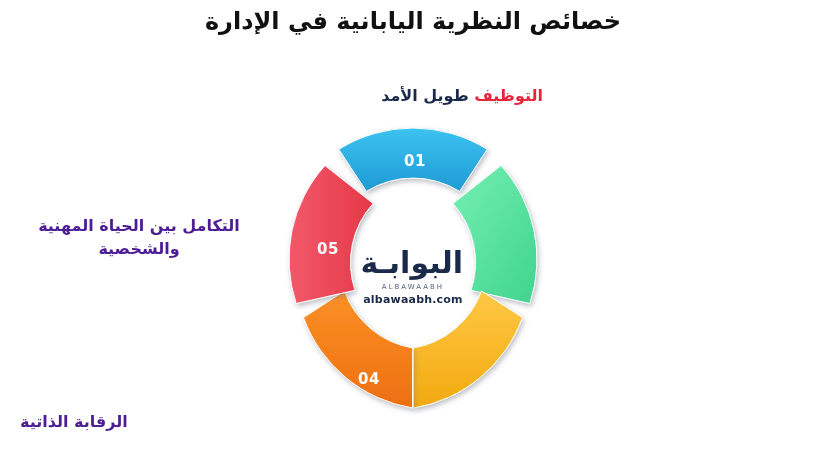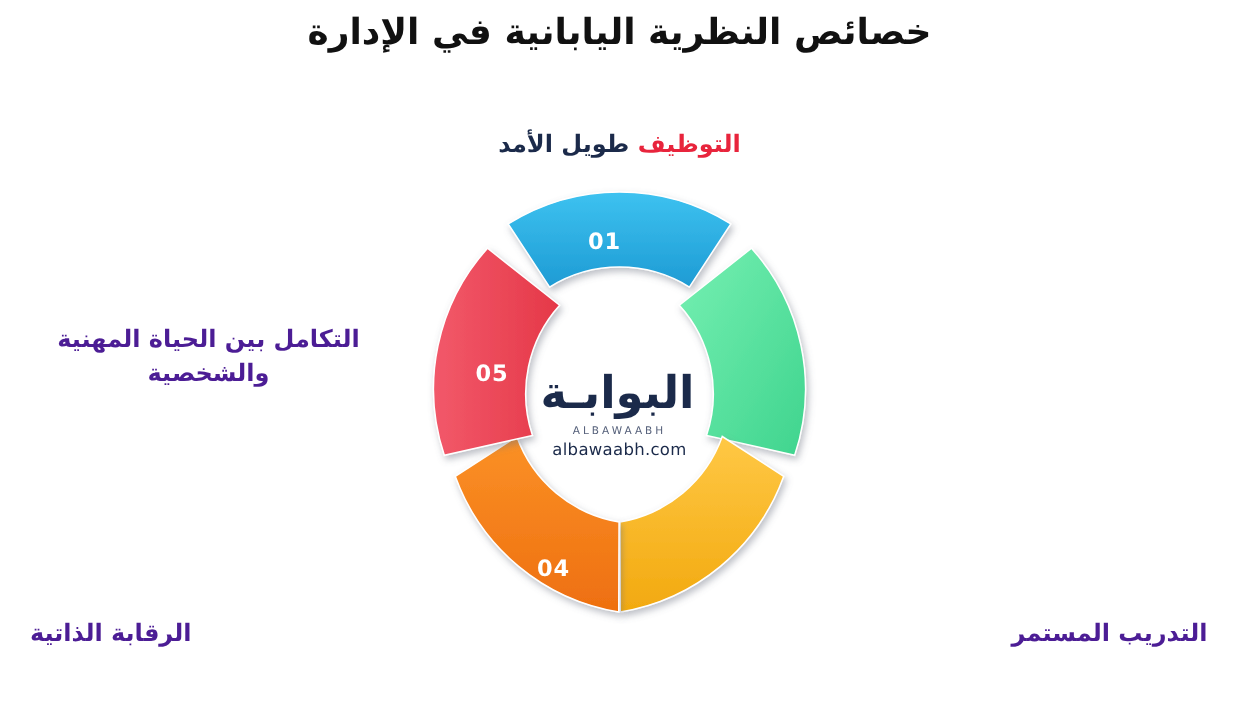--- a/index.html
+++ b/index.html
@@ -46,39 +46,39 @@
 
   .seg-num {
     position: absolute;
     font-size: 15px;
     font-weight: bold;
     color: #ffffff;
     letter-spacing: 0.5px;
   }
 
   
-  #num-01 { left: 392px; top: 152px; text-align: right; }
+  #num-01 { left: 404px; top: 152px; text-align: right; }
   #num-02 { left: 552px; top: 240px; }
   #num-03 { left: 500px; top: 370px; }
   #num-04 { left: 358px; top: 370px; }
   #num-05 { left: 317px; top: 240px; }
 
   .callout {
     position: absolute;
     direction: rtl;
     font-size: 16px;
     font-weight: bold;
     line-height: 1.45;
   }
 
   #label-01 {
     top: 84px;
     left: 283px;
     width: 260px;
-    text-align: center;
+    text-align: right;
   }
   #label-02 {
     top: 214px;
     left: 598px;
     width: 210px;
     text-align: right;
   }
   #label-03 {
     top: 410px;
     left: 560px;
@@ -119,21 +119,21 @@
     letter-spacing: -0.5px;
   }
   #logo-sub {
     font-size: 7px;
     color: #55607a;
     letter-spacing: 2px;
     margin-top: 6px;
   }
   #logo-latin {
     font-size: 11px;
-    font-weight: normal;
+    font-weight: bold;
     color: #1b2a4a;
     margin-top: 3px;
     letter-spacing: 0.2px;
   }
 </style>
 </head>
 <body>
 
 <div id="page-title">خصائص النظرية اليابانية في الإدارة</div>
 
@@ -209,21 +209,20 @@
 
   <span class="seg-num" id="num-01">01</span>
   <span class="seg-num" id="num-02">02</span>
   <span class="seg-num" id="num-03">03</span>
   <span class="seg-num" id="num-04">04</span>
   <span class="seg-num" id="num-05">05</span>
 
   <div class="callout label-mixed" id="label-01"><span class="hl">التوظيف</span><span class="label-dark"> طويل الأمد</span></div>
 
 
-  <div class="callout label-red" id="label-03">التدريب المستمر</div>
 
   <div class="callout label-red" id="label-04">الرقابة الذاتية</div>
 
   <div class="callout label-red" id="label-05">التكامل بين الحياة المهنية والشخصية</div>
 
   <div id="center-logo">
     <div id="logo-arabic">البوابـة</div>
     <div id="logo-sub">ALBAWAABH</div>
     <div id="logo-latin">albawaabh.com</div>
   </div>

